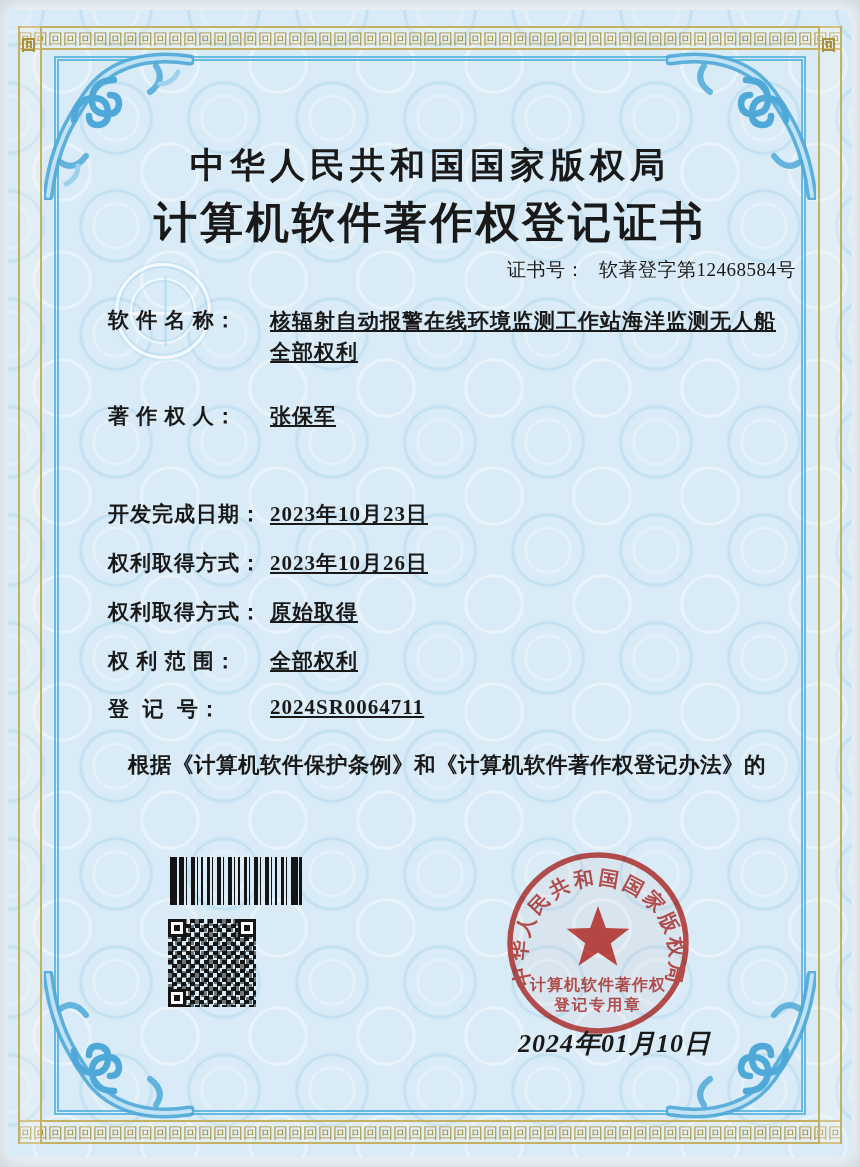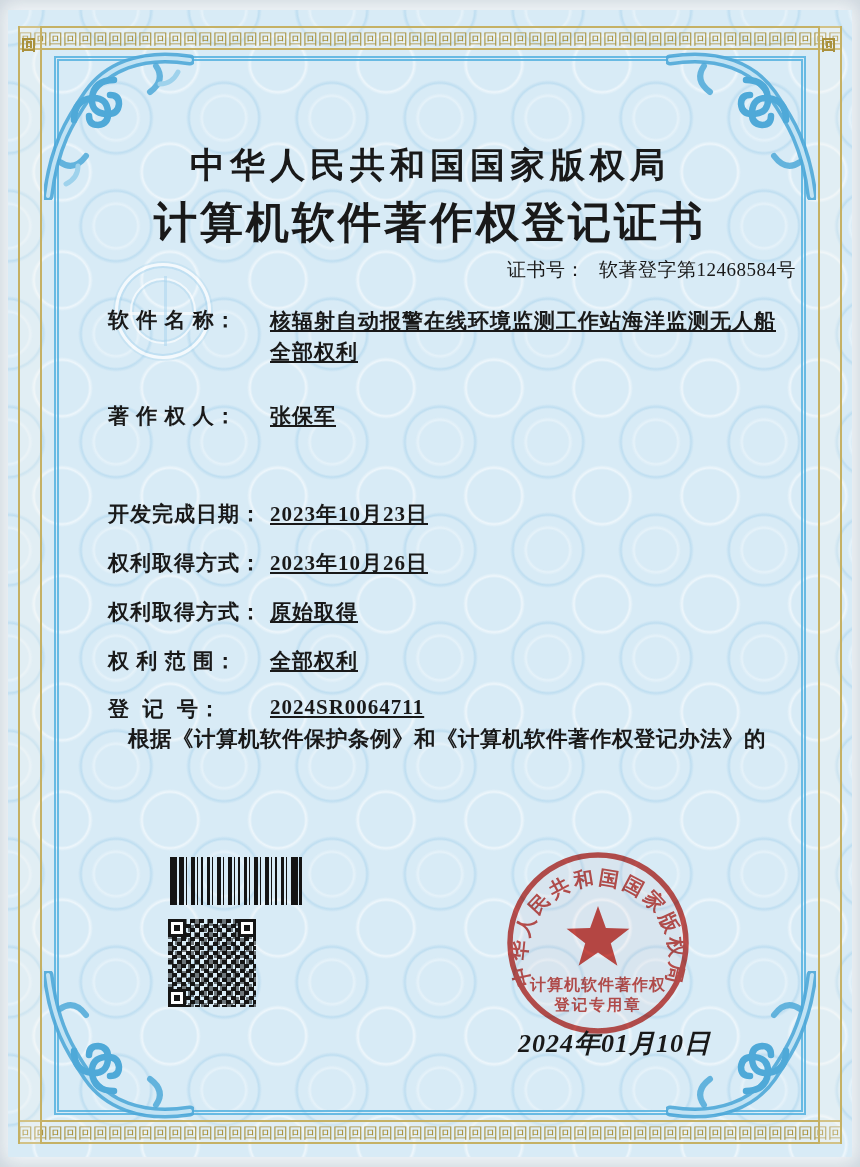--- a/index.html
+++ b/index.html
@@ -78,21 +78,21 @@
   .row .lbl{ position:absolute; left:108px; white-space:pre; letter-spacing:1px; }
   .row .val{ position:absolute; left:270px; letter-spacing:1px;text-decoration:underline; }
   .val-lines div{ line-height:31px; }
 
   .r-name{ top:306px; }  .r-owner{ top:402px; }
   .r-dev{ top:500px; }   .r-pub{ top:549px; }
   .r-acq{ top:598px; }   .r-scope{ top:647px; }
   .r-reg{ top:695px; }
 
   .statement{ position:absolute; font-size:21.5px; font-weight:700; letter-spacing:.5px; }
-  .st1{ left:128px; top:724px; }
+  .st1{ left:128px; top:750px; }
   .st2{ left:95px;  top:797px; }
 
   
   .barcode{
     position:absolute; left:170px; top:857px; width:132px; height:48px;
     background:
       linear-gradient(90deg,#141414 0 7px, rgba(0,0,0,0) 7px 9px, #141414 9px 11px, rgba(0,0,0,0) 11px),
       linear-gradient(270deg,#141414 0 3px, rgba(0,0,0,0) 3px 5px, #141414 5px 11px, rgba(0,0,0,0) 11px),
       repeating-linear-gradient(90deg,
         #141414 0 3px, rgba(0,0,0,0) 3px 5px,

